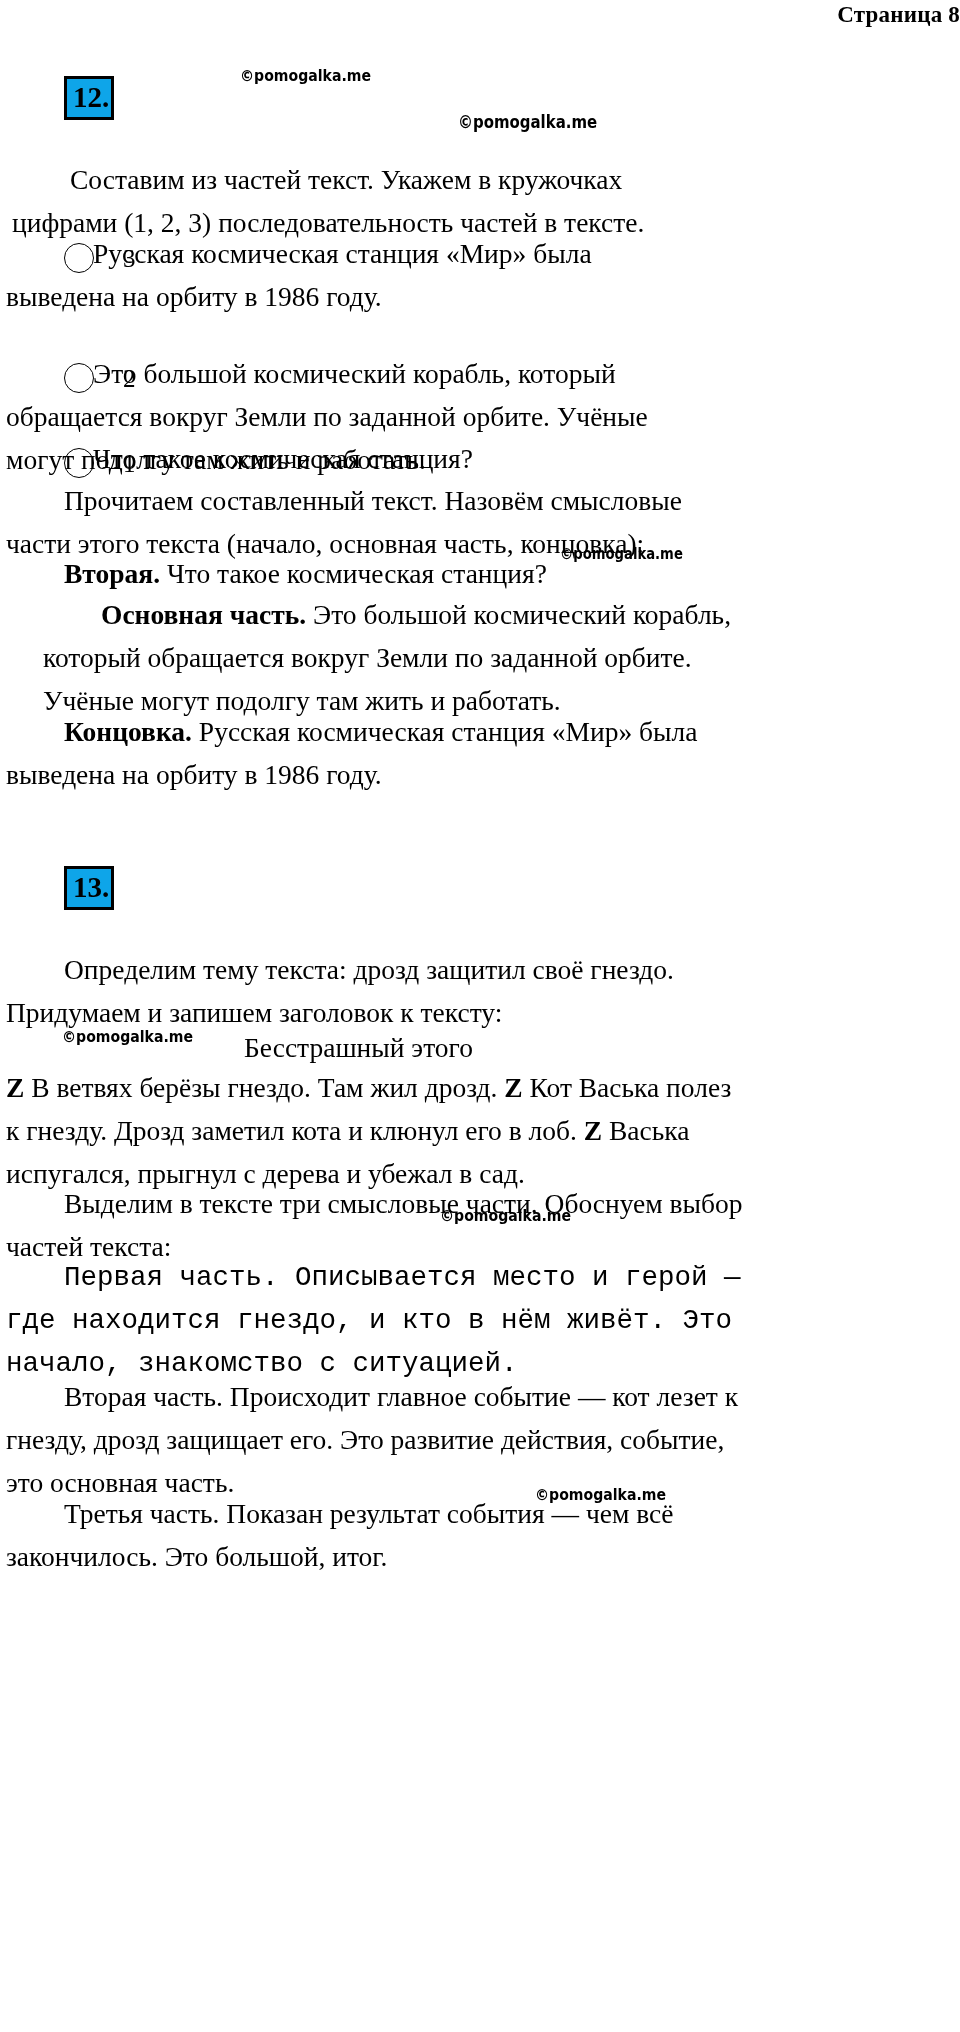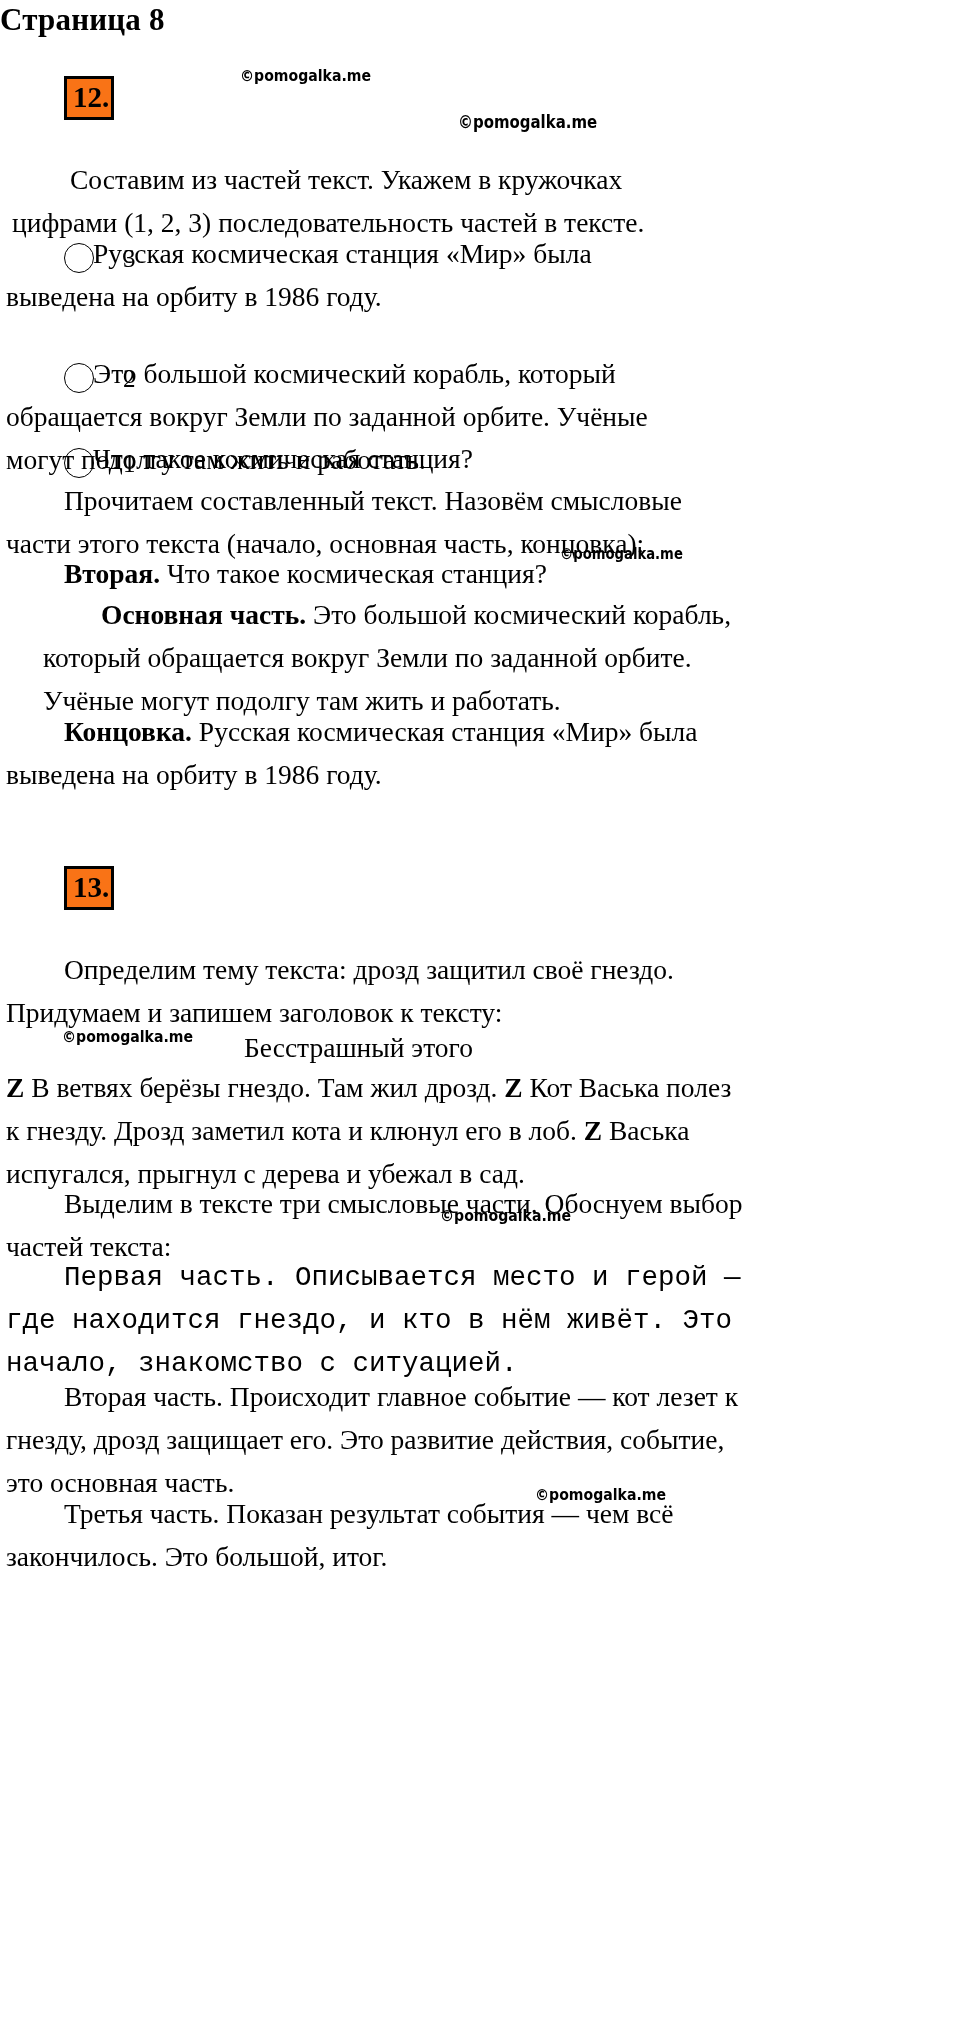--- a/index.html
+++ b/index.html
@@ -21,36 +21,36 @@
     width: 960px;
     height: 2032px;
   }
 
   
   .page-title {
     position: absolute;
     top: 2px;
     left: 0;
     width: 960px;
-    text-align: left;
-    font-size: 31px;
+    text-align: right;
+    font-size: 23px;
     font-weight: bold;
     letter-spacing: 0.2px;
   }
 
   
   .ex-box {
     position: absolute;
     border: 3px solid #000;
     box-sizing: border-box;
     font-size: 29px;
     font-weight: bold;
     line-height: 1;
     padding: 4px 5px 6px 6px;
-    background: #f97316;
+    background: #0ea5e9;
     text-align: center;
   }
 
   
   .tb {
     position: absolute;
     font-size: 27.5px;
     line-height: 43px;
     text-align: left;
     white-space: pre-wrap;

